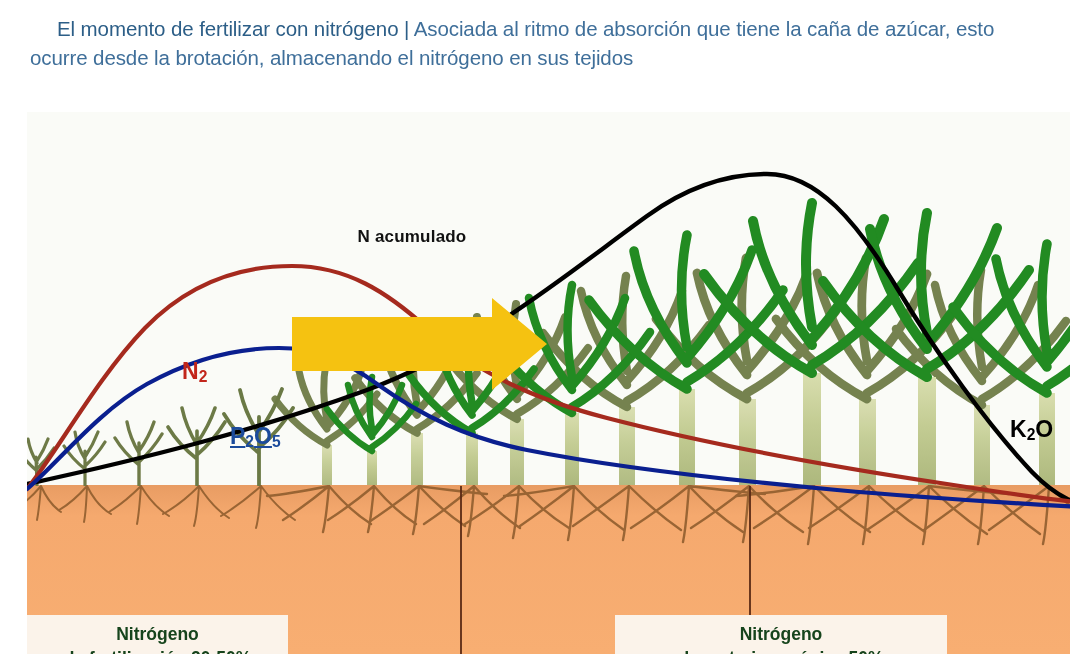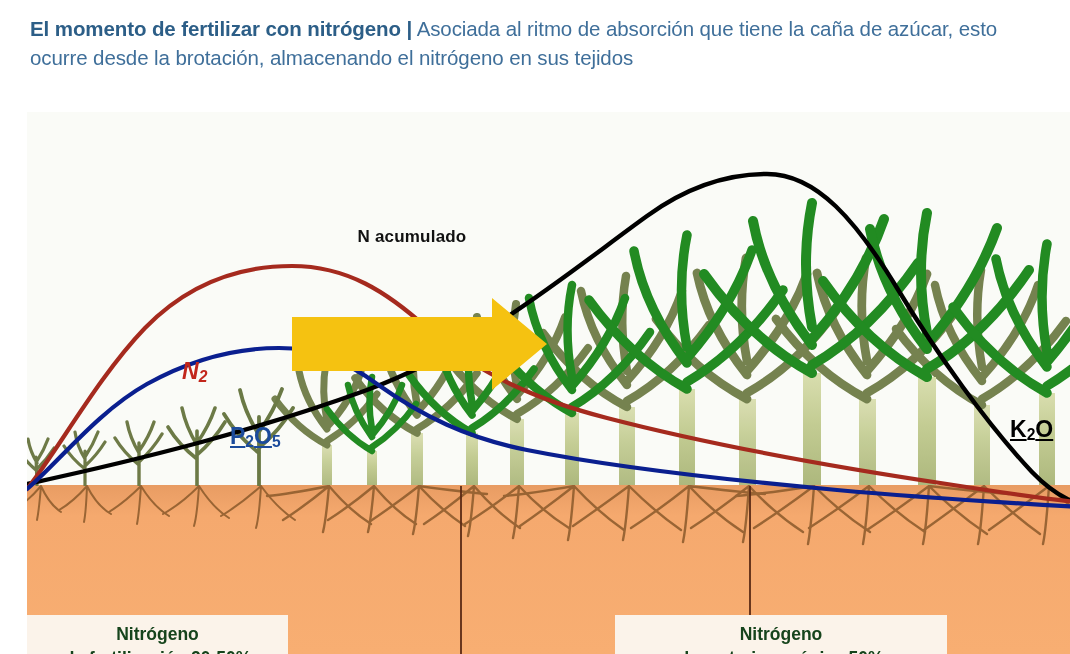--- a/index.html
+++ b/index.html
@@ -7,40 +7,40 @@
   body { font-family:"Liberation Sans", sans-serif; position:relative; }
 
   #stage { position:absolute; left:0; top:0; width:1070px; height:654px; background:#ffffff; }
 
   
   #title-block {
     position:absolute; left:30px; top:14px; width:1016px;
     font-size:20.5px; line-height:29px; color:#3f6f9a;
     letter-spacing:-0.1px;
   }
-  #title-block .strong { font-weight:bold; color:#2c5e87; }
+  #title-block .strong { font-weight:normal; color:#2c5e87;margin-left:27px; }
 
   
   #illus { position:absolute; left:0; top:112px; width:1070px; height:542px;margin-left:27px; }
   #scene-svg { position:absolute; left:0; top:0; width:1070px; height:542px; }
 
   
   #arrow-wrap { position:absolute; left:265px; top:93px; width:258px; height:70px; }
   #arrow-label {
     position:absolute; left:40px; top:22px; width:160px;
     text-align:center; font-size:17px; font-weight:bold; color:#111111;
     letter-spacing:0.2px;
   }
 
   
   .curve-label { position:absolute; font-weight:bold; white-space:nowrap; }
   .curve-label sub { font-size:0.68em; vertical-align:-0.22em; }
-  #label-n2   { left:155px; top:246px; font-size:23px; color:#c2261b;font-style:italic; }
+  #label-n2   { left:155px; top:246px; font-size:23px; color:#c2261b; }
   #label-p2o5 { left:203px; top:311px; font-size:23px; color:#1b4b9c;text-decoration:underline; }
-  #label-k2o  { left:983px; top:304px; font-size:23px; color:#000000;text-decoration:underline; }
+  #label-k2o  { left:983px; top:304px; font-size:23px; color:#000000; }
 
   
   .n-box {
     position:absolute; background:#fbf3ea; color:#16441c;
     font-weight:bold; font-size:17.5px; line-height:24px;
     text-align:center; padding-top:7px;
   }
   #n-box-left  { left:0px;   top:503px; width:261px; height:62px; }
   #n-box-right { left:588px; top:503px; width:332px; height:62px; }
 </style>

